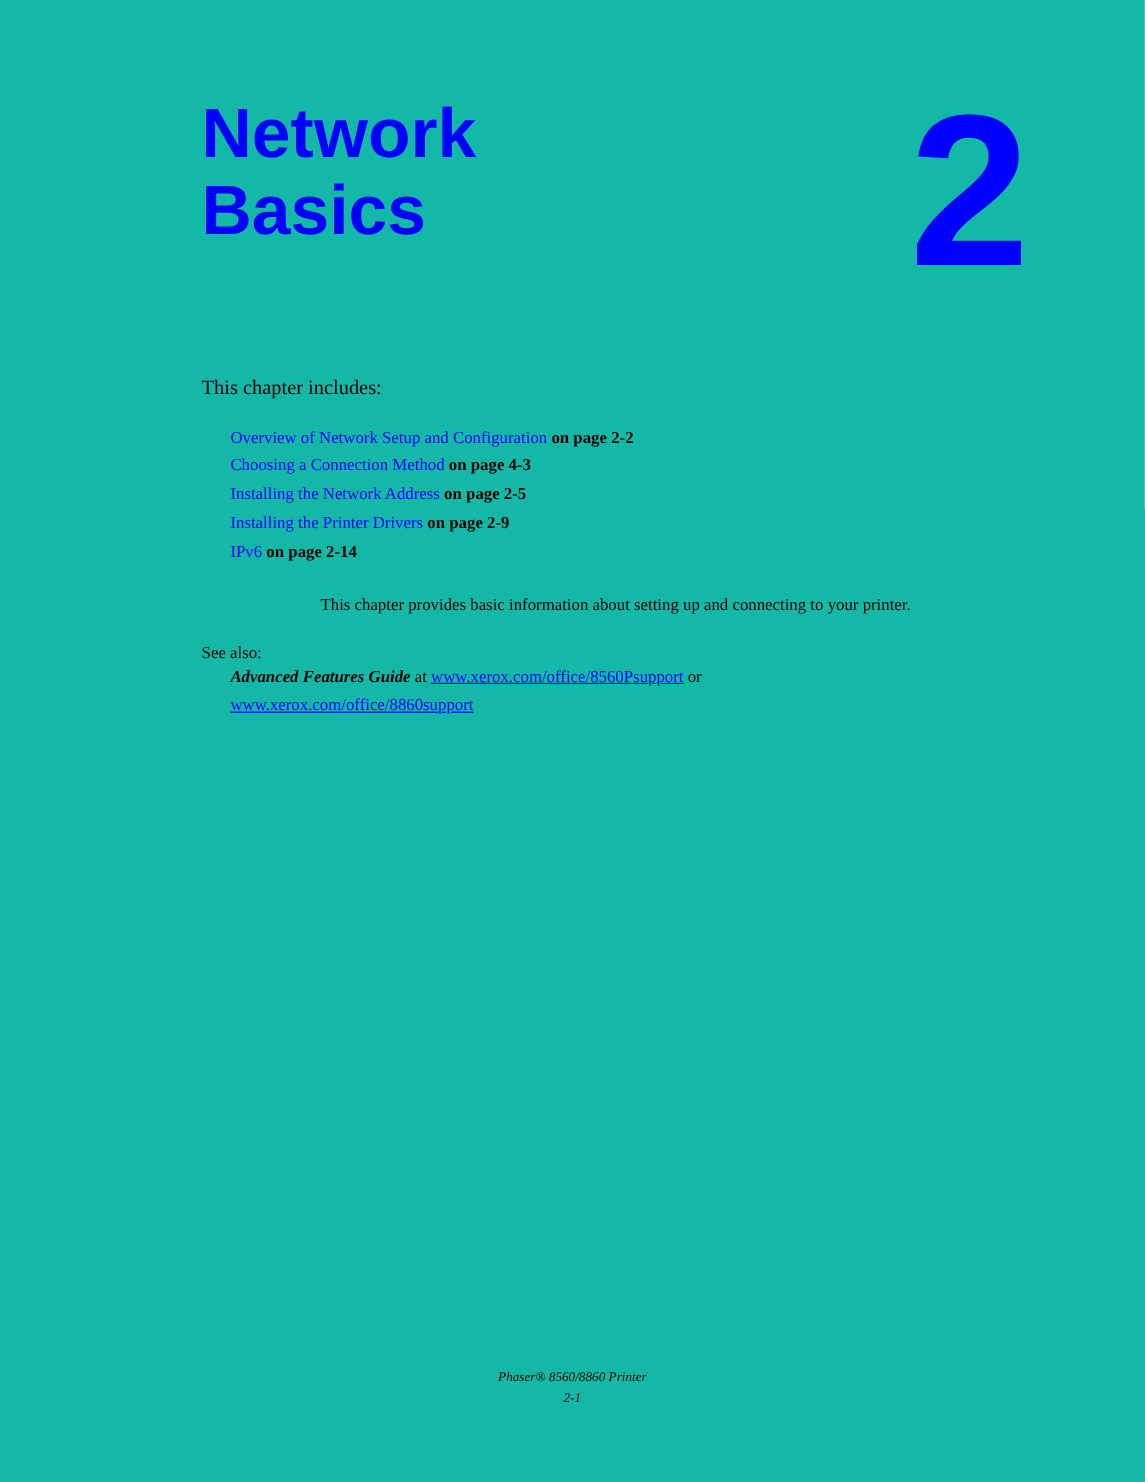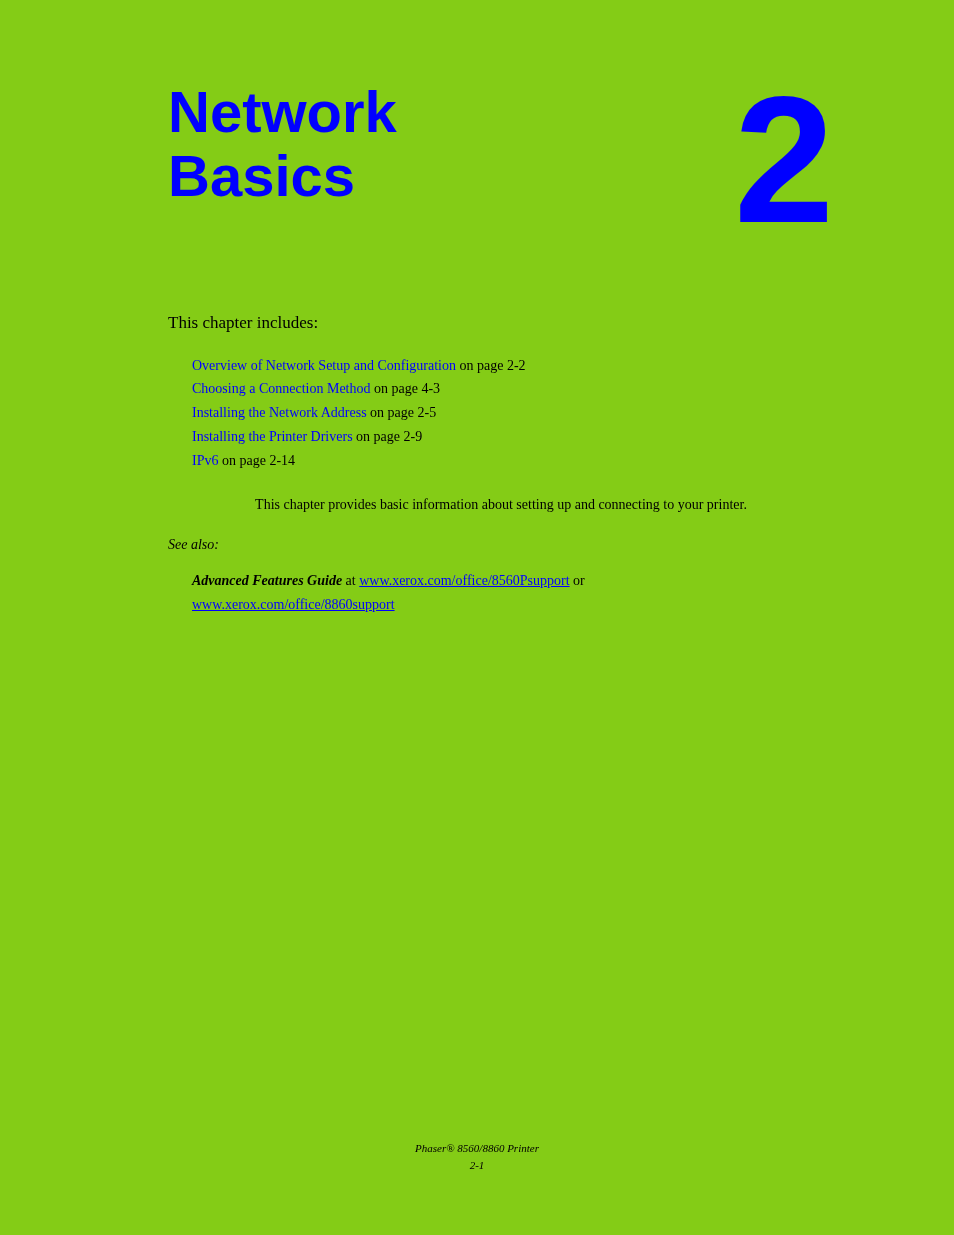--- a/index.html
+++ b/index.html
@@ -13,23 +13,23 @@
       display: flex;
       justify-content: center;
       align-items: flex-start;
       min-height: 100vh;
       font-family: "Times New Roman", Times, serif;
     }
 
     .page {
       width: 954px;
       min-height: 1235px;
-      background: #84cc16;
+      background: #14b8a6;
       position: relative;
-      padding: 80px 120px 80px 168px;
+      padding: 80px 96px 80px 168px;
     }
 
     .header-section {
       display: flex;
       justify-content: space-between;
       align-items: flex-start;
       margin-bottom: 60px;
     }
 
     .chapter-title {
@@ -69,35 +69,35 @@
       color: #000000;
     }
 
     .toc-list li a {
       color: #0000ff;
       text-decoration: none;
     }
 
     .toc-list li .page-ref {
       color: #000000;
+      font-weight: bold;
     }
 
     .chapter-desc {
       font-size: 14px;
       color: #000000;
       margin-bottom: 22px;
       line-height: 1.5;
       text-align: center;
     }
 
     .see-also-label {
-      font-style: italic;
       font-size: 14px;
       color: #000000;
-      margin-bottom: 16px;
+      margin-bottom: 0;
     }
 
     .see-also-content {
       font-size: 14px;
       color: #000000;
       line-height: 1.7;
       margin-left: 24px;
     }
 
     .see-also-content em {

